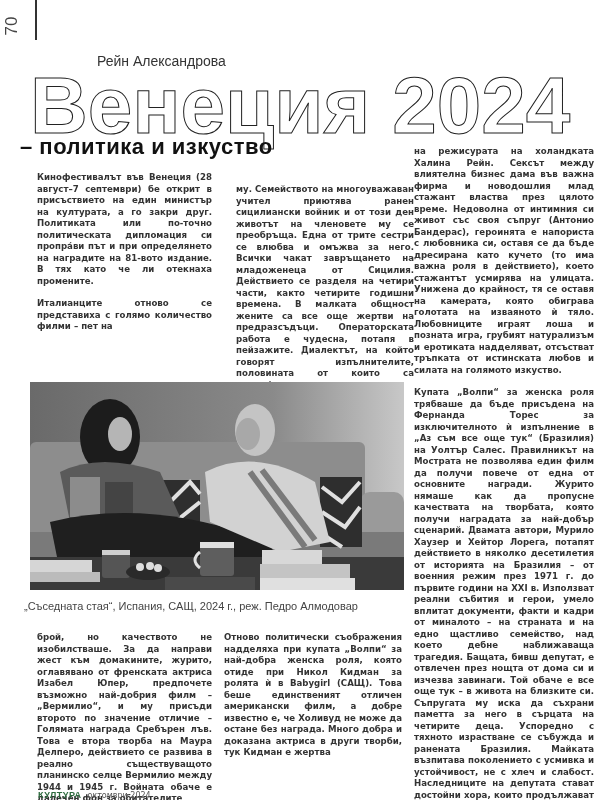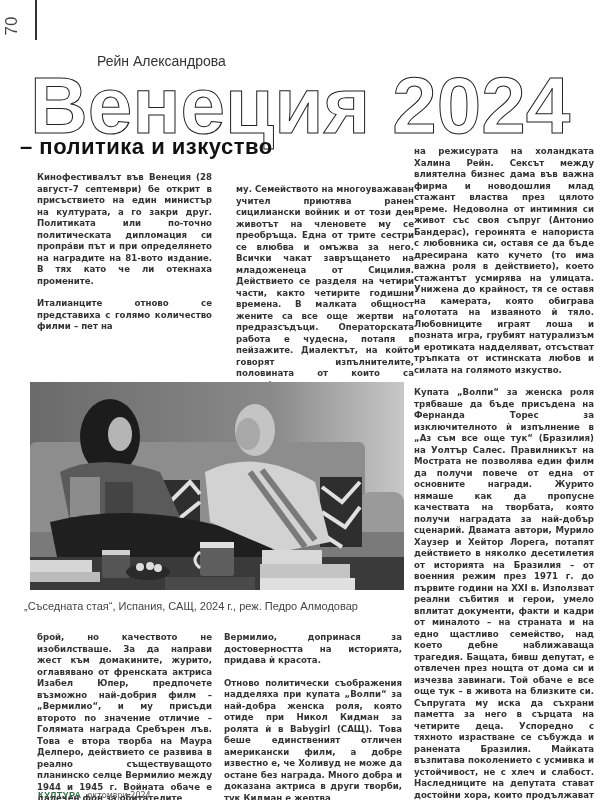--- a/index.html
+++ b/index.html
@@ -142,20 +142,19 @@
     <circle cx="128" cy="186" r="4" fill="#ddd"></circle>
   </svg>
 </div>
 <div class="caption">„Съседната стая“, Испания, САЩ, 2024 г., реж. Педро Алмодовар</div>
 
 <div class="col col-a2">
   <p>брой, но качеството не изобилстваше. За да направи жест към домакините, журито, оглавявано от френската актриса Изабел Юпер, предпочете възможно най-добрия филм – „Вермилио“, и му присъди второто по значение отличие – Голямата награда Сребърен лъв. Това е втора творба на Маура Делперо, действието се развива в реално съществуващото планинско селце Вермилио между 1944 и 1945 г. Войната обаче е далечен фон за обитателите</p>
 </div>
 
 <div class="col col-b2">
-  <p>Вермилио, допринася за достоверността на историята, придава ѝ красота.</p>
   <p>Отново политически съображения надделяха при купата „Волпи“ за най-добра женска роля, която отиде при Никол Кидман за ролята ѝ в Babygirl (САЩ). Това беше единственият отличен американски филм, а добре известно е, че Холивуд не може да остане без награда. Много добра и доказана актриса в други творби, тук Кидман е жертва</p>
 </div>
 
 <div class="footer">
   <span class="brand">КУЛТУРА</span>
   <span class="issue">октомври 2024</span>
 </div>
 
 </body></html>

